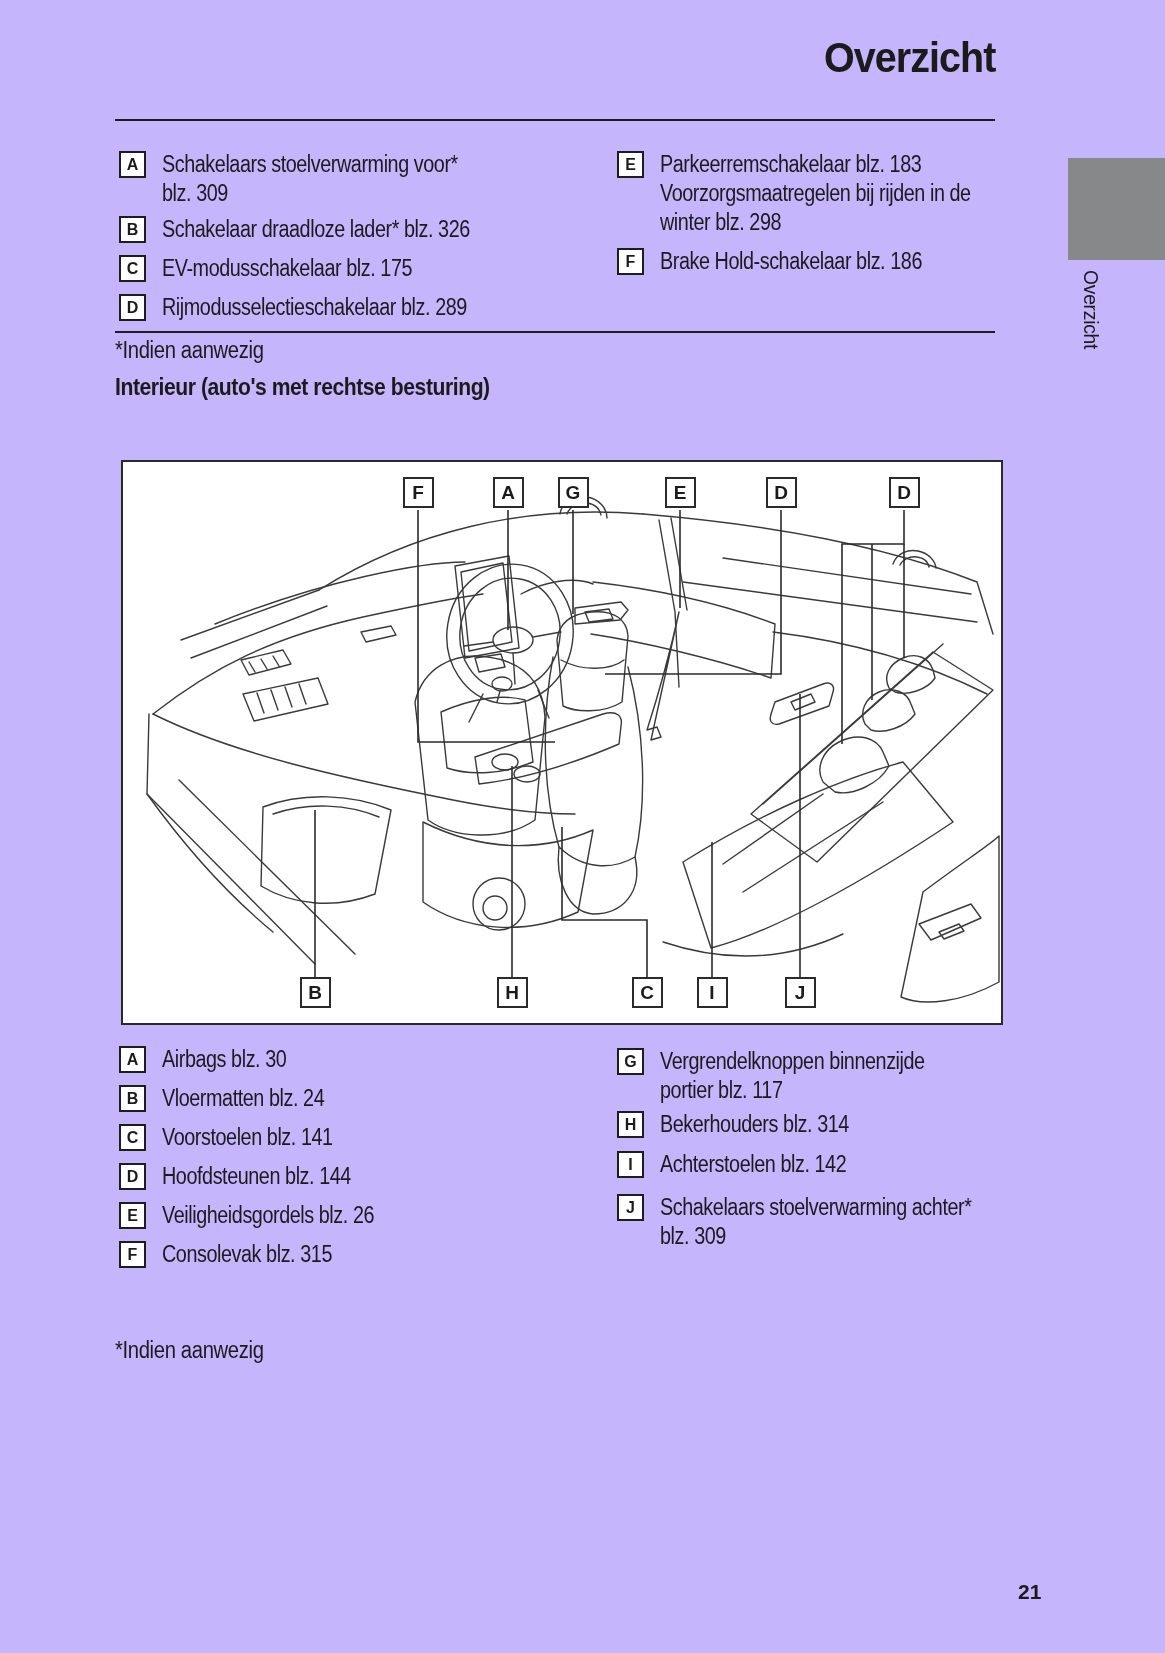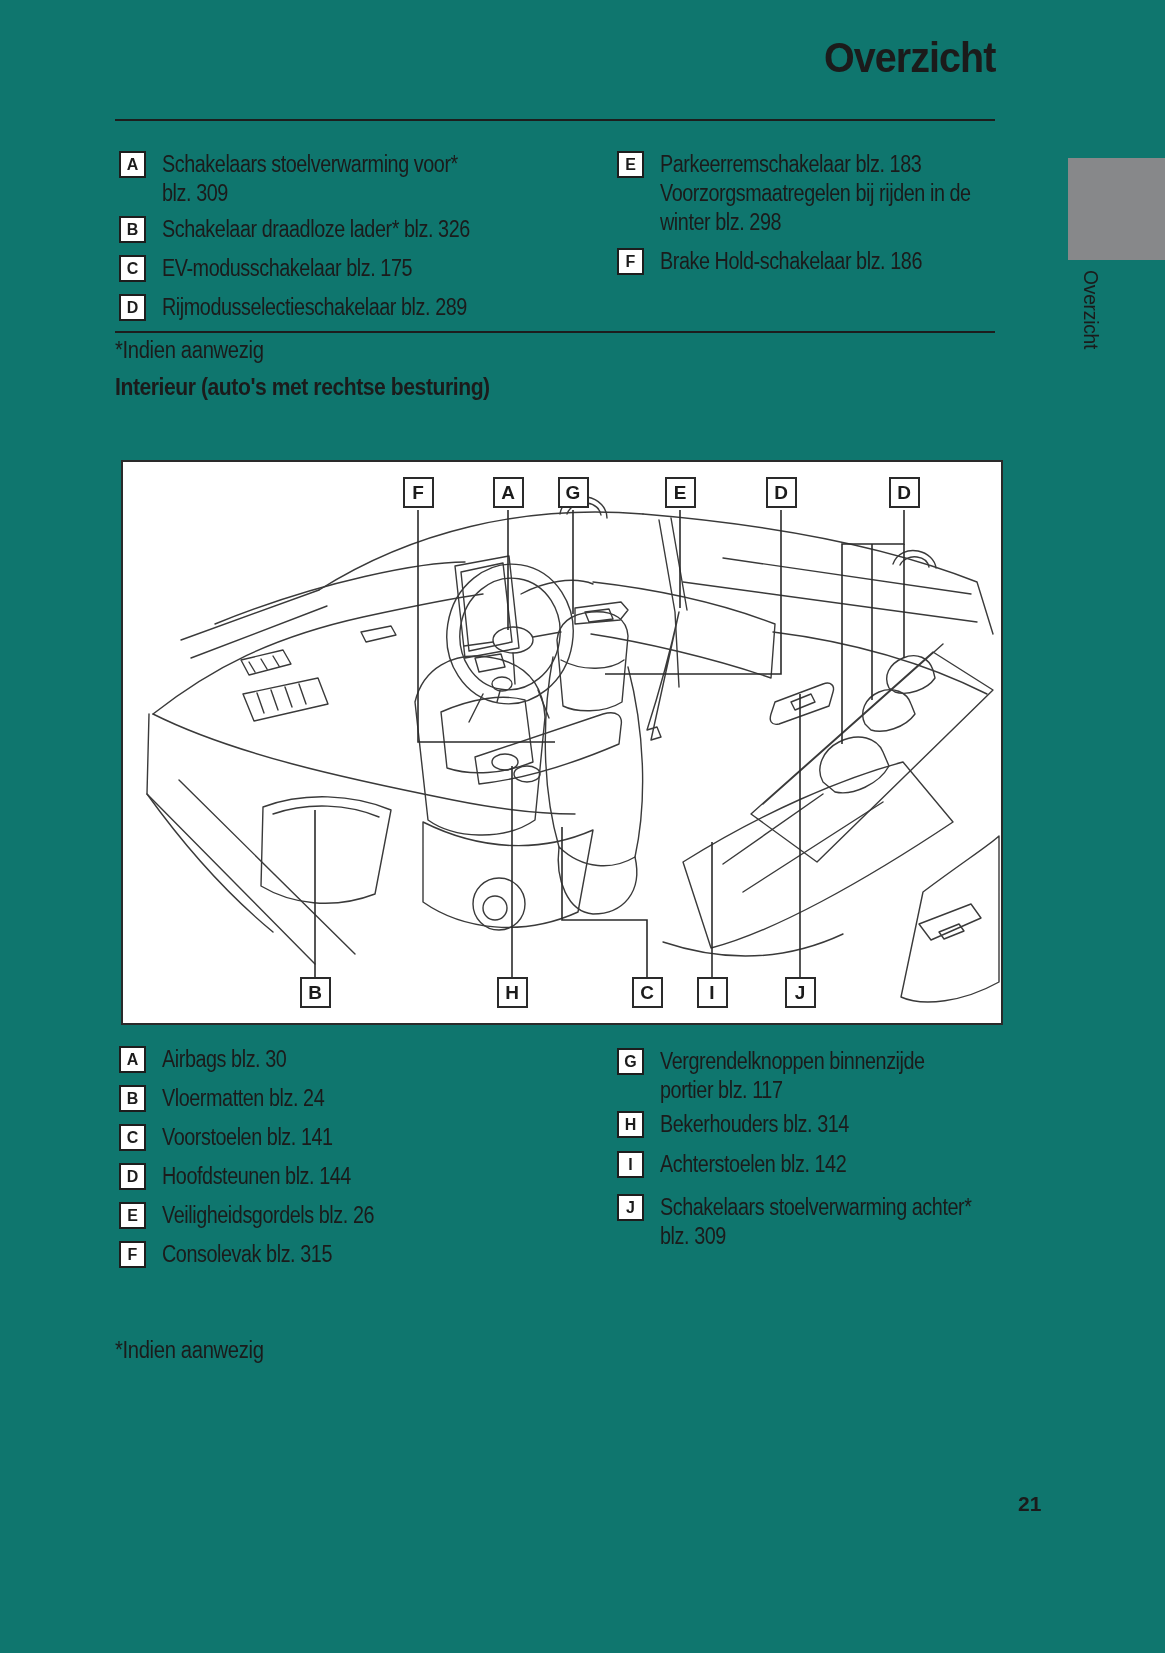--- a/index.html
+++ b/index.html
@@ -1,17 +1,17 @@
 <!DOCTYPE html>
 <html><head>
 <meta charset="utf-8">
 <style>
   html,body{margin:0;padding:0;background:#e8e8e8;}
   .page{
-    position:relative;width:1165px;height:1653px;background:#0f766e;
+    position:relative;width:1165px;height:1653px;background:#c4b5fd;
     font-family:"Liberation Sans", sans-serif;color:#1b1b1b;overflow:hidden;
     margin:0 auto;
   }
   .title{
     position:absolute;top:34px;right:170px;
     font-size:42px;font-weight:bold;letter-spacing:-1px;
     transform:scaleX(0.94);transform-origin:right top;white-space:nowrap;
   }
   .rule{position:absolute;left:115px;width:880px;height:2px;background:#1d1d1d;}
   .rule1{top:119px;}
@@ -46,21 +46,21 @@
   .figure{
     position:absolute;left:121px;top:460px;width:882px;height:565px;
     border:2px solid #2a2a2a;box-sizing:border-box;background:#fff;
   }
   .figure svg{position:absolute;left:0;top:0;}
   .callout{
     position:absolute;width:27px;height:27px;border:2px solid #2a2a2a;
     background:#fff;font-size:19px;font-weight:bold;line-height:27px;
     text-align:center;z-index:3;
   }
-  .pagenum{position:absolute;left:1018px;top:1492px;font-size:21px;font-weight:bold;}
+  .pagenum{position:absolute;left:1018px;top:1580px;font-size:21px;font-weight:bold;}
 </style>
 </head>
 <body>
 
 <div class="page">
 
   <div class="title">Overzicht</div>
 
   <div class="rule rule1"></div>
 

